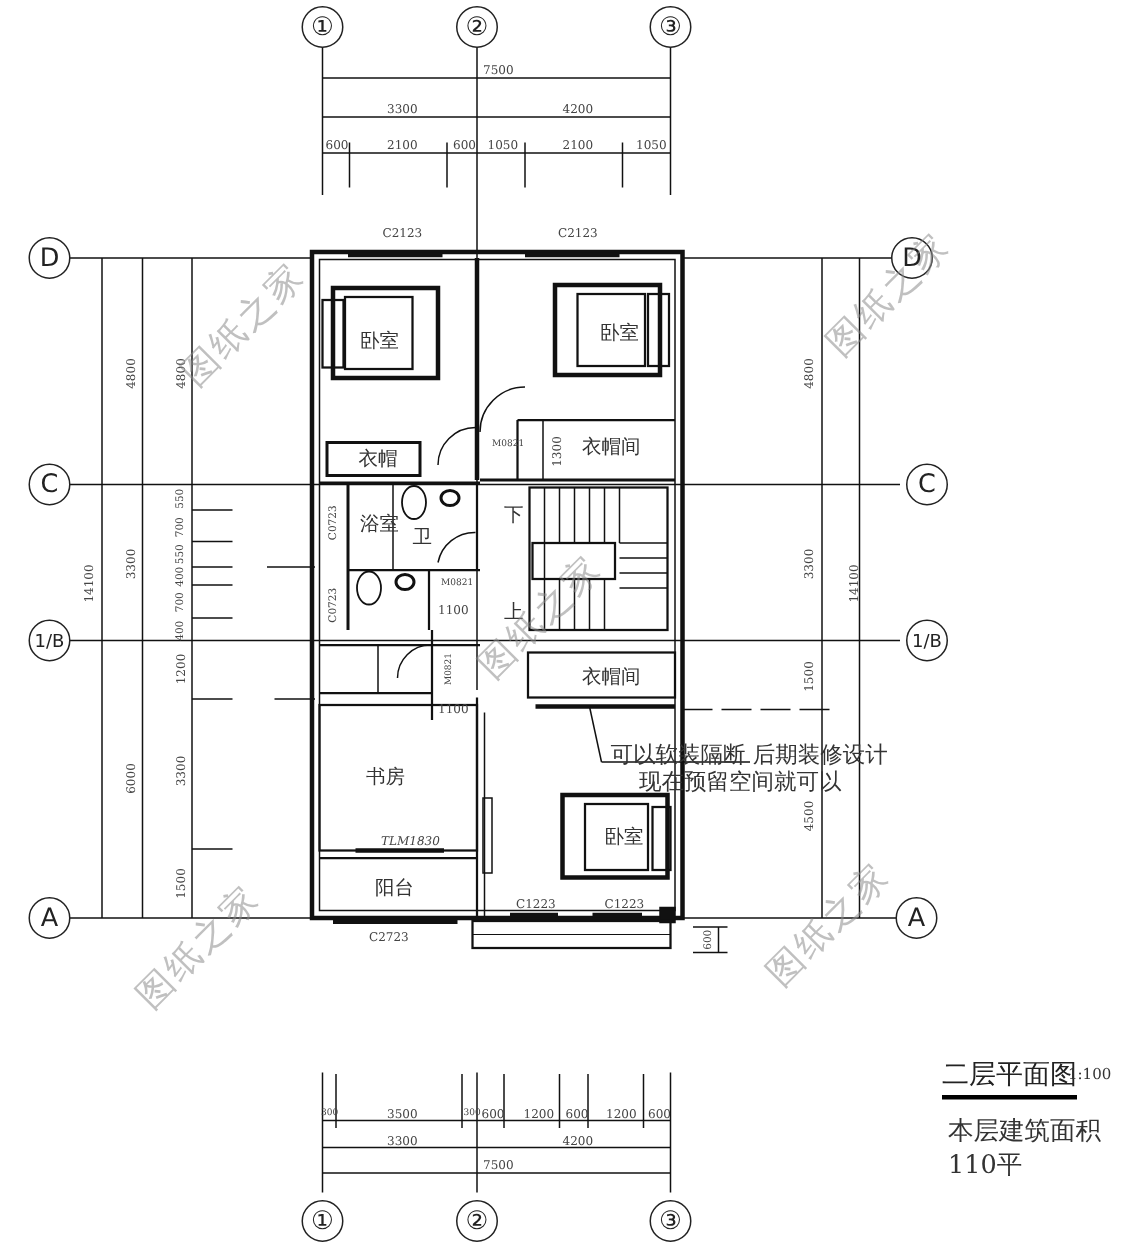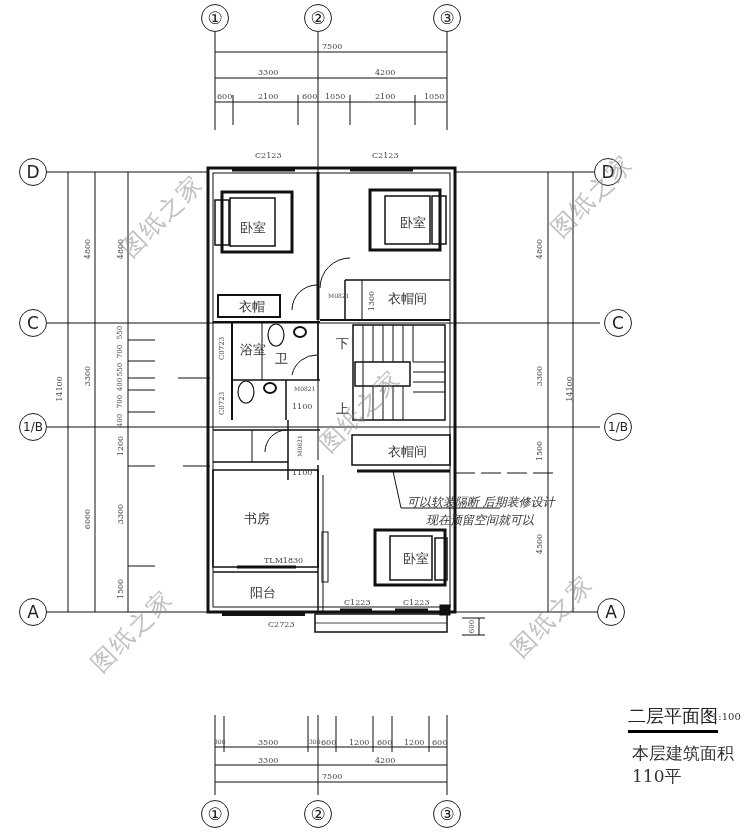--- a/index.html
+++ b/index.html
@@ -8,21 +8,21 @@
   .lbl{position:absolute;font-size:10px;white-space:nowrap;color:#333;line-height:1;}
   .dim{font-size:8px;color:#444;}
   .vdim{position:absolute;font-size:8px;color:#444;transform:rotate(-90deg);transform-origin:center;white-space:nowrap;line-height:1;}
   .room{font-size:13px;color:#333;}
   .axis{position:absolute;width:26px;height:26px;border:1.5px solid #222;border-radius:50%;text-align:center;line-height:26px;font-size:17px;color:#222;background:#fff;font-family:"DejaVu Sans",sans-serif;}
   .axis.small{font-size:12px;}
   .wm{position:absolute;font-size:24px;color:rgba(140,140,140,0.55);transform:rotate(-45deg);white-space:nowrap;font-family:"DejaVu Sans",sans-serif;letter-spacing:2px;}
   .title{position:absolute;left:628px;top:704px;font-size:18px;color:#222;border-bottom:3px solid #000;padding-bottom:2px;}
   .scale{position:absolute;left:712px;top:711px;font-size:10px;color:#333;}
   .area{position:absolute;left:632px;top:742px;font-size:17px;color:#333;}
-  .note{position:absolute;font-size:12px;color:#333;white-space:nowrap;font-style:italic;}
+  .note{position:absolute;font-size:15px;color:#333;white-space:nowrap;}
 </style>
 </head>
 <body>
 
 <svg width="750" height="835">
   <g stroke="#111" fill="none">
 
     <line x1="215" y1="28" x2="215" y2="130" stroke-width="1"></line>
     <line x1="318" y1="28" x2="318" y2="460" stroke-width="1"></line>
     <line x1="447" y1="28" x2="447" y2="130" stroke-width="1"></line>
@@ -235,22 +235,22 @@
 <div class="lbl dim" style="left:255px;top:152px;">C2123</div>
 <div class="lbl dim" style="left:372px;top:152px;">C2123</div>
 <div class="vdim" style="left:211px;top:345px;font-size:7px;">C0723</div>
 <div class="vdim" style="left:211px;top:400px;font-size:7px;">C0723</div>
 <div class="lbl dim" style="left:328px;top:293px;font-size:6px;">M0821</div>
 <div class="lbl dim" style="left:294px;top:386px;font-size:6px;">M0821</div>
 <div class="vdim" style="left:289px;top:443px;font-size:6px;">M0821</div>
 <div class="lbl dim" style="left:292px;top:403px;">1100</div>
 <div class="lbl dim" style="left:292px;top:469px;">1100</div>
 <div class="vdim" style="left:362px;top:297px;">1300</div>
-<div class="lbl dim" style="left:264px;top:557px;">TLM1830</div>
-<div class="lbl dim" style="left:268px;top:621px;">C2723</div>
+<div class="lbl dim" style="left:254px;top:557px;font-style:italic;">TLM1830</div>
+<div class="lbl dim" style="left:246px;top:621px;">C2723</div>
 <div class="lbl dim" style="left:344px;top:599px;">C1223</div>
 <div class="lbl dim" style="left:403px;top:599px;">C1223</div>
 
 <div class="note" style="left:407px;top:494px;">可以软装隔断 后期装修设计</div>
 <div class="note" style="left:426px;top:512px;">现在预留空间就可以</div>
 
 <div class="wm" style="left:110px;top:200px;">图纸之家</div>
 <div class="wm" style="left:540px;top:180px;">图纸之家</div>
 <div class="wm" style="left:308px;top:395px;">图纸之家</div>
 <div class="wm" style="left:80px;top:615px;">图纸之家</div>

